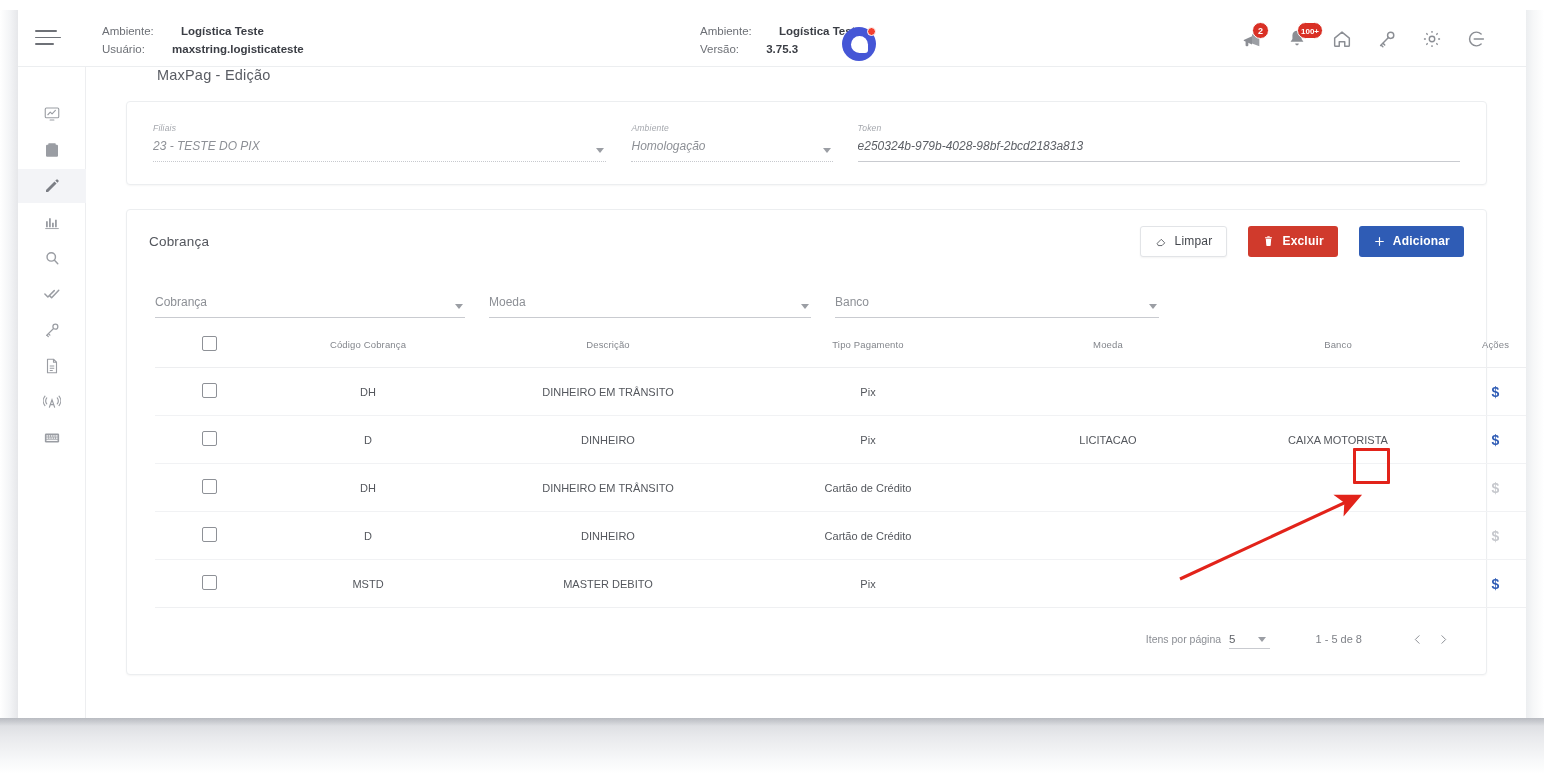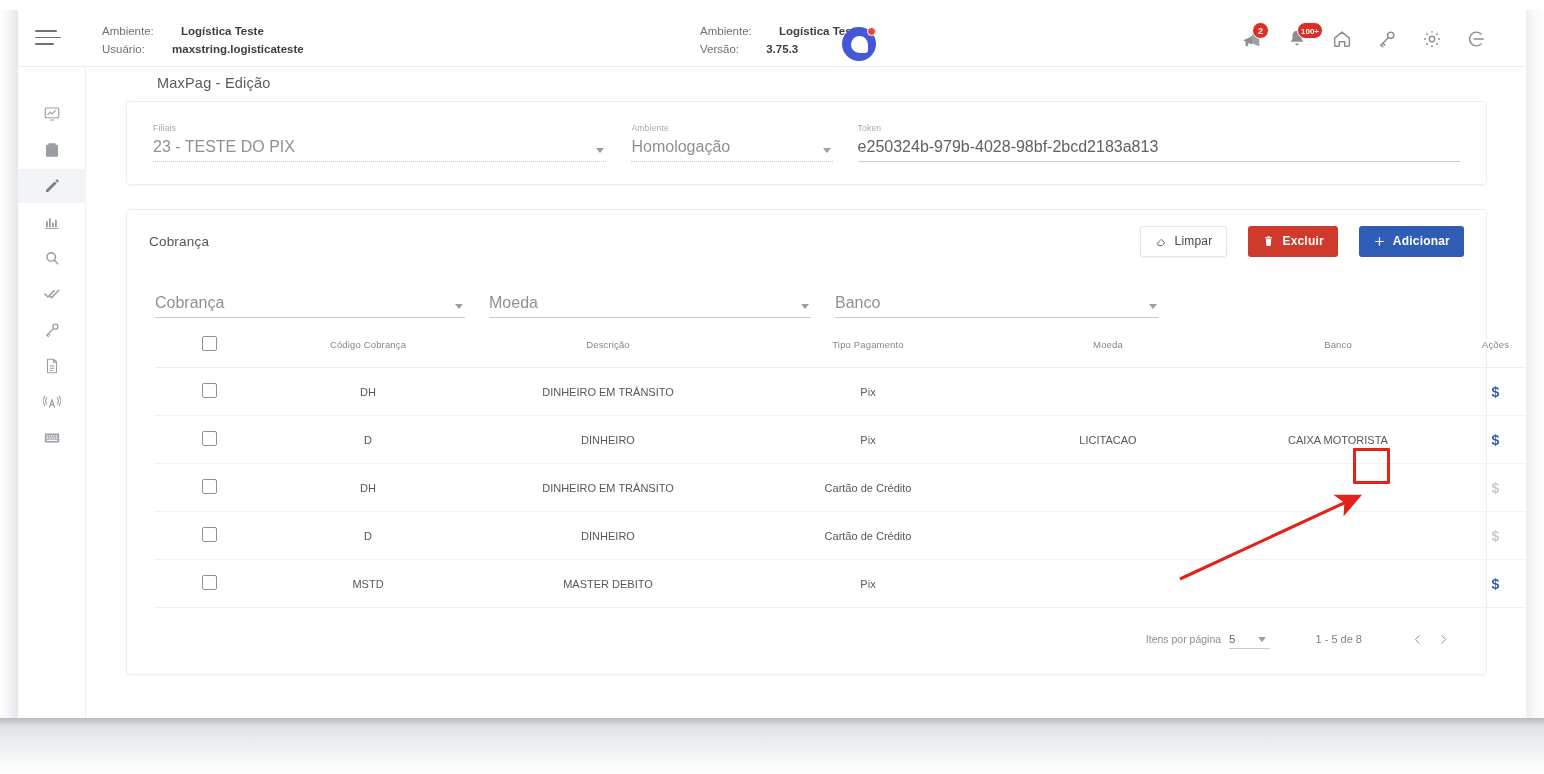--- a/index.html
+++ b/index.html
@@ -108,44 +108,44 @@
   }
   .rail-item.active { background:#f3f4f7; color:#7b7e85; }
   .rail-item svg { width:18px; height:18px; display:block; }
 
   
   .content {
     position:absolute; left:69px; top:57px; width:1439px; height:659px;
     background:#ffffff; overflow:hidden;
   }
   .page-title {
-    position:absolute; left:70px; top:8px;
+    position:absolute; left:70px; top:0;
     font-size:14.5px; color:#5a5d64; letter-spacing:.2px;
   }
   .content-inner { position:absolute; left:0; top:34px; width:1439px; }
 
   .card {
     position:relative; margin:0 39px 0 39px;
     background:#ffffff; border:1px solid #eceef0; border-radius:4px;
     box-shadow: 0 1px 2px rgba(0,0,0,.04);
   }
   .card-head {
     height:49px; display:flex; align-items:center; justify-content:space-between;
     padding:0 22px; border-bottom:1px solid #eff0f2;
   }
   .card-title { font-size:13.5px; color:#52555c; letter-spacing:.2px; }
 
   
-  .fields-row { display:flex; padding:21px 26px 22px 26px; gap:25px; }
+  .fields-row { display:flex; padding:21px 26px 22px 26px; gap:25px;font-style:italic; }
   .field { position:relative; }
   .field .flabel {
     font-size:8.5px; color:#a4a7ad; letter-spacing:.2px; margin-bottom:5px;
   }
   .field .fvalue {
-    font-size:16px; color:#8d9096; height:17px; line-height:17px;
+    font-size:12px; color:#8d9096; height:17px; line-height:17px;
     white-space:nowrap; overflow:hidden; text-overflow:ellipsis;
   }
   .field .fvalue.strong { color:#5d6066; }
   .field .fline { margin-top:6px; height:1px; }
   .fline.dotted { border-bottom:1px dotted #c7c9ce; }
   .fline.solid  { border-bottom:1px solid #c9cbd0; }
   .caret {
     position:absolute; right:2px; bottom:9px;
     width:0; height:0; border-left:4.5px solid transparent;
     border-right:4.5px solid transparent; border-top:5px solid #9b9ea4;

